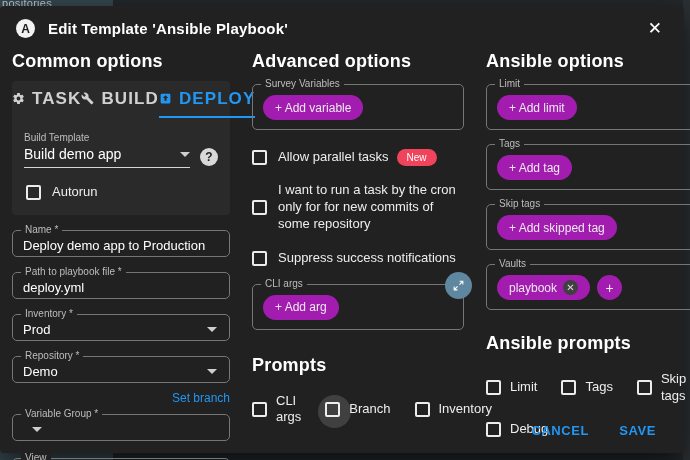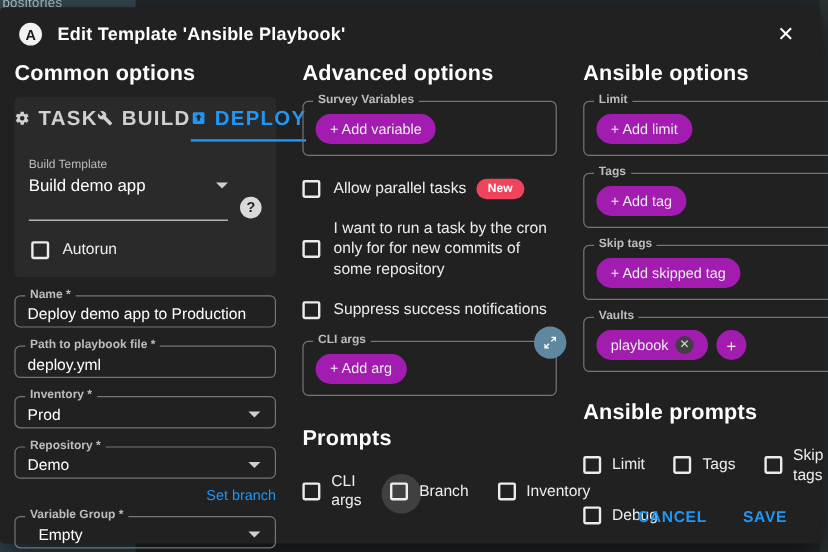--- a/index.html
+++ b/index.html
@@ -45,21 +45,21 @@
     height:37px; background:none; border:none; cursor:pointer;
     font-size:17px; font-weight:bold; letter-spacing:1.1px; color:rgba(255,255,255,.78);
     border-bottom:2px solid transparent;
     font-family:inherit;
   }
   .tab.active { color:#2196f3; border-bottom-color:#2196f3; }
   .tab svg { width:13px; height:13px; fill:rgba(255,255,255,.78); }
   .tab.active svg { fill:#2196f3; }
 
   .bt-wrap { padding:14px 12px 0 12px; display:flex; align-items:flex-end; }
-  .bt-select { flex:1; border-bottom:1px solid #d6d6d6; padding-bottom:21px; cursor:pointer; }
+  .bt-select { flex:1; border-bottom:1px solid #d6d6d6; padding-bottom:5px; cursor:pointer; }
   .bt-label { display:block; font-size:10px; color:#bdbdbd; margin-bottom:3px; }
   .bt-row { display:flex; align-items:center; }
   .bt-value { font-size:14px; color:#fff; flex:1; }
   .caret { width:0; height:0; border-left:5px solid transparent; border-right:5px solid transparent; border-top:5px solid #cfcfcf; flex:0 0 auto; }
   .help-btn {
     width:18px; height:18px; border-radius:50%; background:#d9d9d9; color:#1e1e1e;
     font-size:12px; font-weight:bold; border:none; margin-left:10px; margin-bottom:2px;
     display:flex; align-items:center; justify-content:center; cursor:pointer; flex:0 0 auto;
     font-family:inherit;
   }
@@ -80,21 +80,21 @@
 
   
   .field {
     position:relative; border:1px solid #767676; border-radius:5px;
     height:27px; margin-top:15px; padding:5px 10px 0 10px; cursor:text;
     display:flex; align-items:center;
   }
   .field.select { cursor:pointer; }
   .flabel {
     position:absolute; top:-7px; left:8px; font-size:10px; color:#bdbdbd;
-    background:#212121; padding:0 4px; white-space:nowrap;font-weight:bold;
+    background:#212121; padding:0 4px; white-space:nowrap;
   }
   .fvalue { font-size:13px; color:#fff; flex:1; white-space:nowrap; overflow:hidden; }
   .field .caret { margin-right:2px; }
   .link-row { text-align:right; margin-top:5px; }
   .set-branch { color:#2196f3; font-size:12px; text-decoration:none; }
 
   
   .fset {
     position:relative; border:1px solid #767676; border-radius:5px;
     margin-top:14px; padding:10px 10px 9px 10px; min-height:37px;
@@ -112,21 +112,21 @@
   .chip.round { width:25px; padding:0; justify-content:center; font-size:14px; }
 
   .expand-btn {
     position:absolute; right:-9px; top:-13px; width:27px; height:27px; border-radius:50%;
     background:#5f87a0; border:none; cursor:pointer;
     display:flex; align-items:center; justify-content:center;
   }
   .expand-btn svg { width:13px; height:13px; fill:#fff; }
 
   .badge {
-    background:#f0445c; color:#fff; font-size:10px; font-weight:bold;
+    background:#f0445c; color:#fff; font-size:10px; font-weight:normal;
     border-radius:10px; padding:3px 10px; margin-left:8px;
   }
 
   .cb-row { display:flex; align-items:center; }
   .prompt-row { display:flex; align-items:center; gap:24px; margin-top:17px; }
   .prompt-row .check { gap:9px; }
 
   .advanced .cb1 { margin-top:19px; }
   .advanced .cb2 { margin-top:16px; }
   .advanced .cb3 { margin-top:17px; }
@@ -223,21 +223,20 @@
         <span class="fvalue">Demo</span>
         <span class="caret"></span>
       </div>
 
       <div class="link-row">
         <a href="#" class="set-branch">Set branch</a>
       </div>
 
       <div class="field select" style="margin-top:8px;padding-left:19px;">
         <span class="flabel">Variable Group *</span>
-        <span class="fvalue">Empty</span>
         <span class="caret"></span>
       </div>
 
       <div class="field select" style="margin-top:17px;">
         <span class="flabel">View</span>
 
       </div>
     </div>
 
     <div class="col2 advanced">

